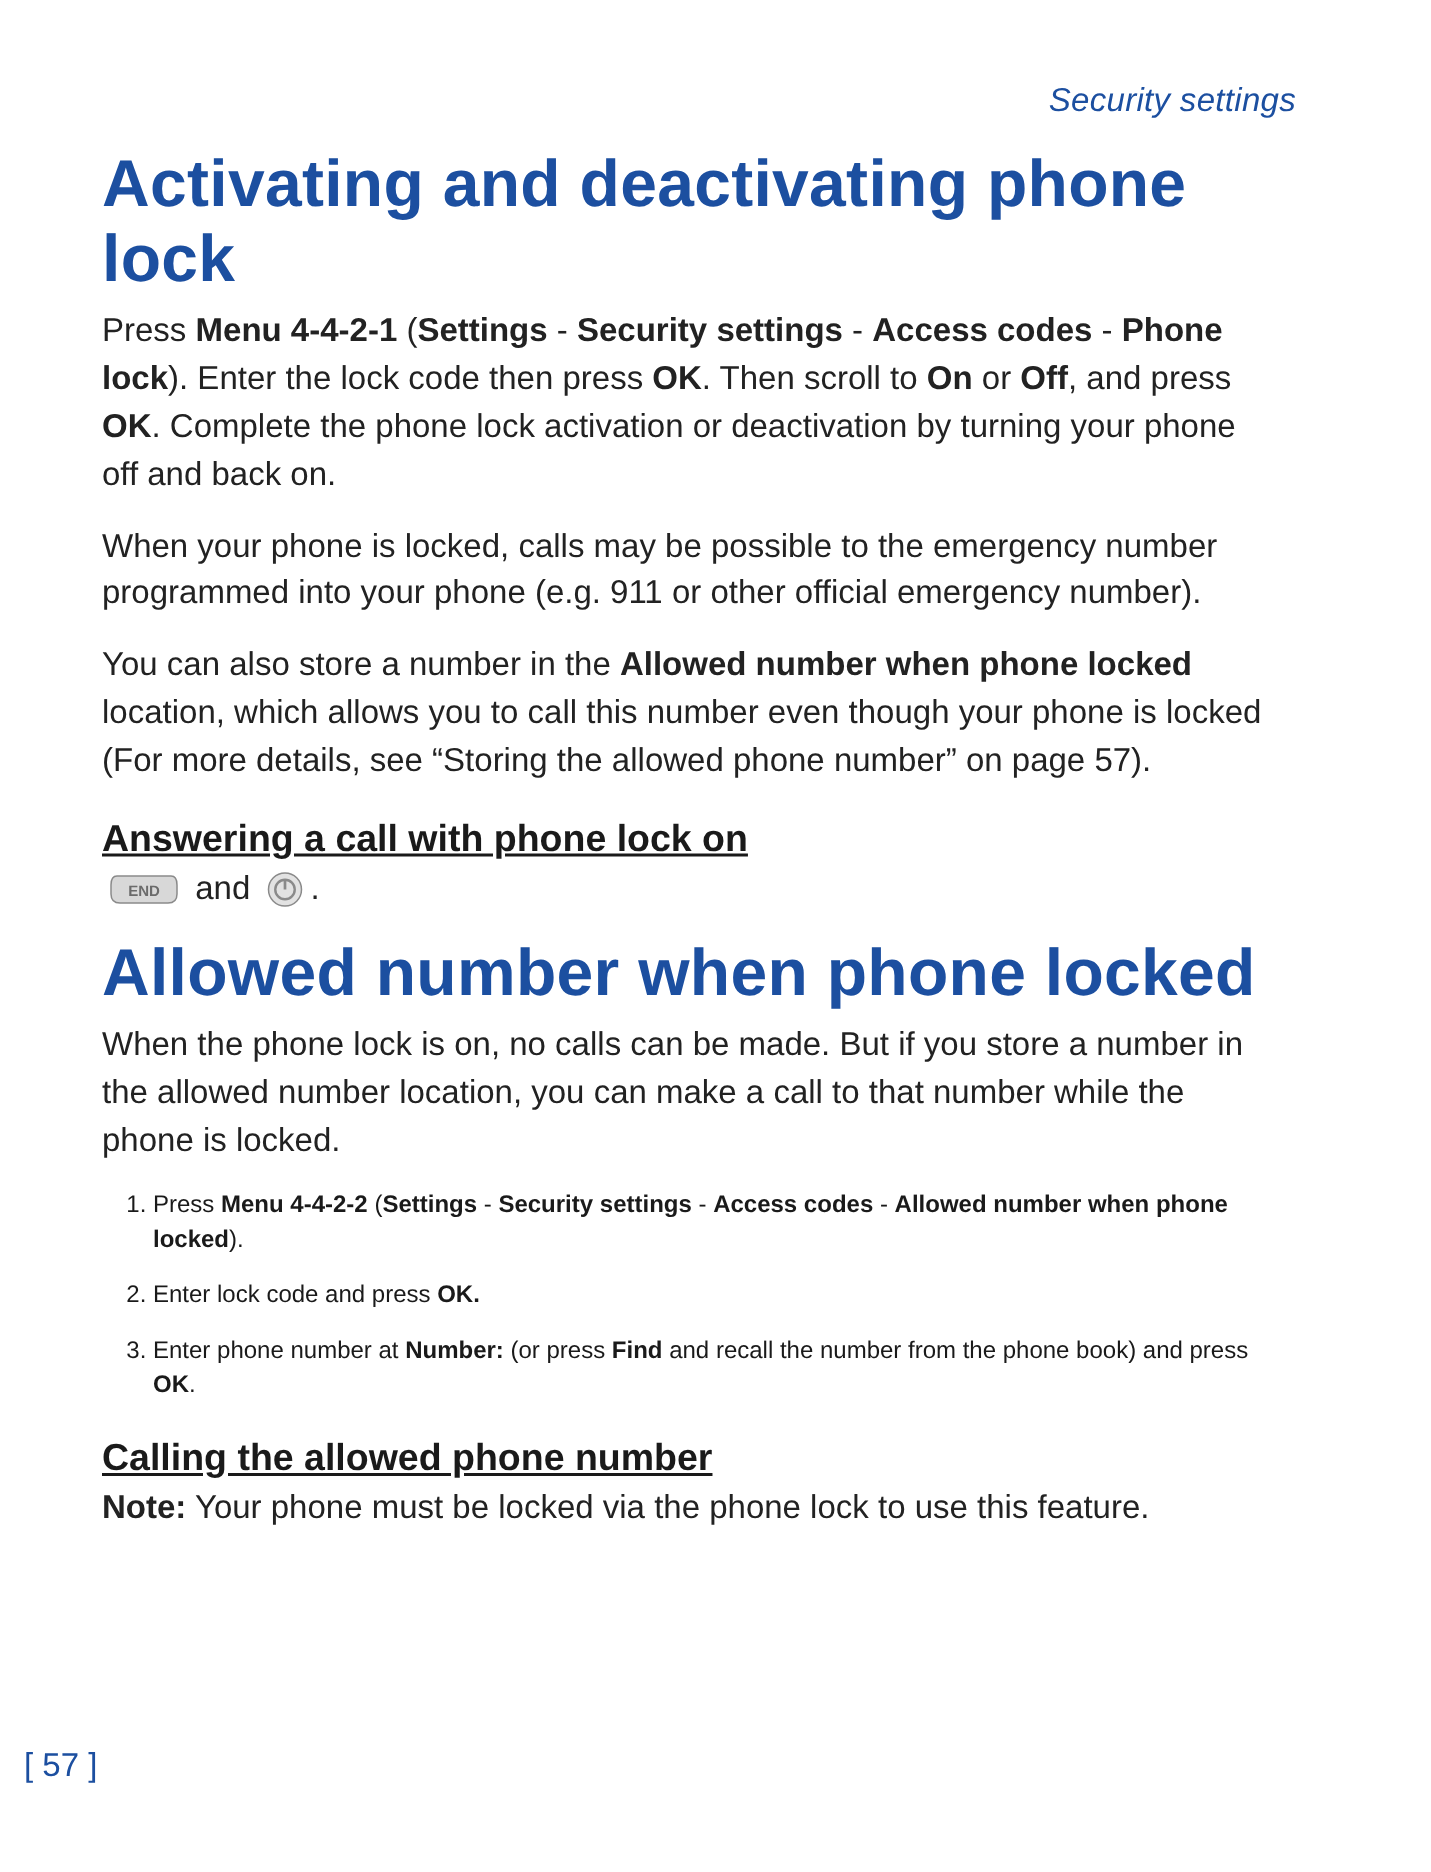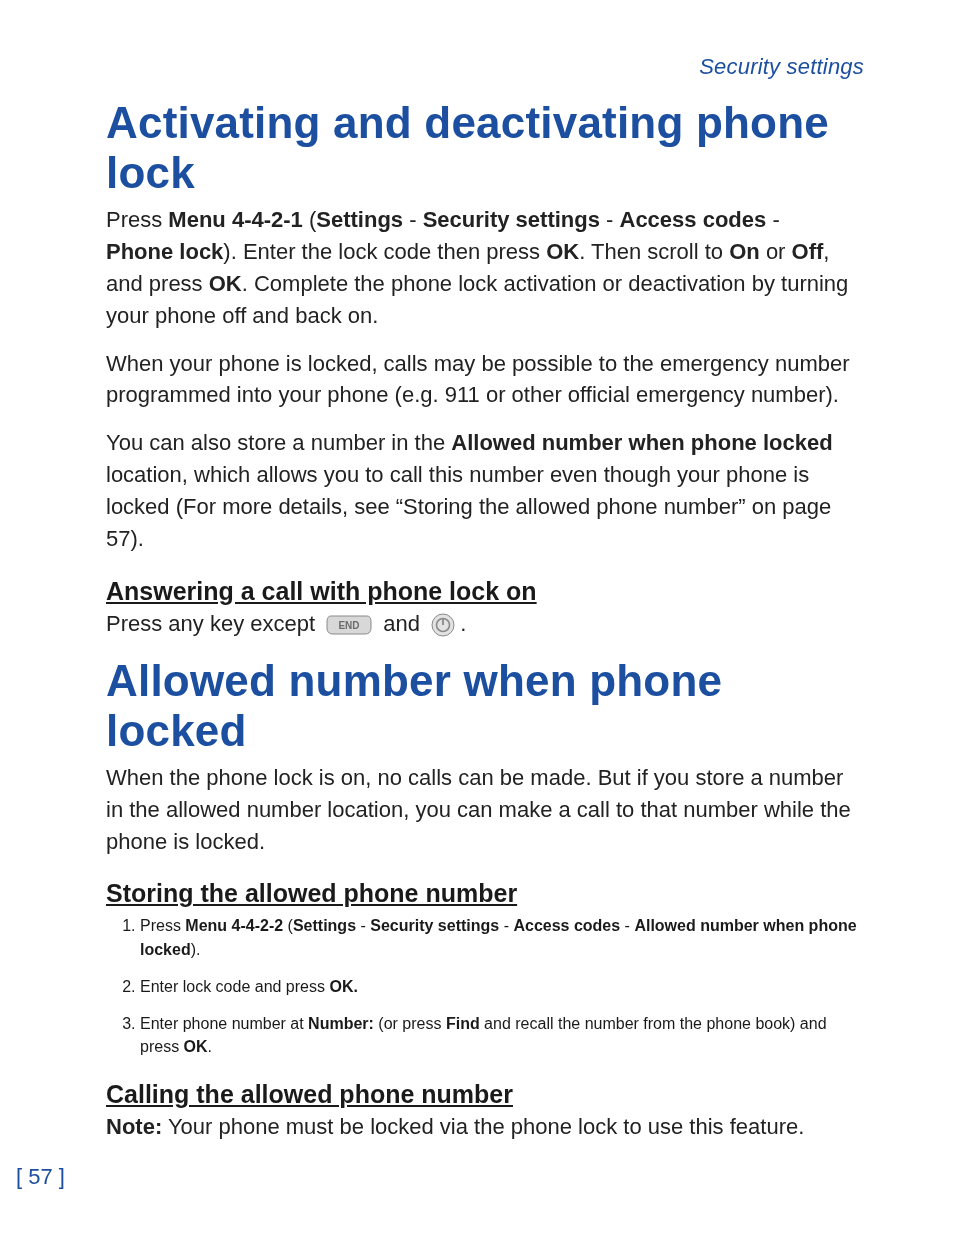--- a/index.html
+++ b/index.html
@@ -5,21 +5,21 @@
   html,body{margin:0;padding:0;background:#fff;}
   body{
     width:954px;
     height:1248px;
     font-family:"Segoe UI","Helvetica Neue",Arial,sans-serif;
     color:#1a1a1a;
     position:relative;
     box-sizing:border-box;
   }
   .page{
-    padding:54px 90px 0 106px;
+    padding:54px 90px 0 68px;
   }
   .section-header{
     text-align:right;
     font-style:italic;
     color:#1c4fa0;
     font-size:22px;
     margin-bottom:18px;
     letter-spacing:0.2px;
   }
   .h1{
@@ -84,41 +84,39 @@
   </p>
 
   <p class="body">When your phone is locked, calls may be possible to the emergency number programmed into your phone (e.g. 911 or other official emergency number).</p>
 
   <p class="body">
     <span>You can also store a number in the </span><span class="bold">Allowed number when phone locked</span><span> location, which allows you to call this number even though your phone is locked (For more details, see “Storing the allowed phone number” on page 57).</span>
   </p>
 
   <div class="h2">Answering a call with phone lock on</div>
   <p class="body">
-    <span>Press any key except</span>
     <span class="key-icon">
       <svg width="48" height="22" viewBox="0 0 48 22">
         <path d="M6 2 L42 2 Q46 2 46 8 L46 14 Q46 20 40 20 L8 20 Q2 20 2 14 L2 8 Q2 2 6 2 Z" fill="#d8d8d8" stroke="#8a8a8a" stroke-width="1"></path>
         <text x="24" y="15" text-anchor="middle" font-size="10" font-family="Arial" fill="#6b6b6b" font-weight="700">END</text>
       </svg>
     </span>
     <span>and</span>
     <span class="key-icon">
       <svg width="26" height="26" viewBox="0 0 26 26">
         <circle cx="13" cy="13" r="11" fill="#e2e2e2" stroke="#8a8a8a" stroke-width="1"></circle>
         <circle cx="13" cy="13" r="6.5" fill="none" stroke="#8a8a8a" stroke-width="1.6"></circle>
         <line x1="13" y1="6" x2="13" y2="13" stroke="#8a8a8a" stroke-width="1.8"></line>
       </svg>
     </span><span>.</span>
   </p>
 
   <div class="h1" style="margin-top:14px;">Allowed number when phone locked</div>
   <p class="body">When the phone lock is on, no calls can be made. But if you store a number in the allowed number location, you can make a call to that number while the phone is locked.</p>
 
-  <div class="h2">Storing the allowed phone number</div>
   <ol>
     <li>
       <span>Press </span><span class="bold">Menu 4-4-2-2</span><span> (</span><span class="bold">Settings</span><span> - </span><span class="bold">Security settings</span><span> - </span><span class="bold">Access codes</span><span> - </span><span class="bold">Allowed number when phone locked</span><span>).</span>
     </li>
     <li>
       <span>Enter lock code and press </span><span class="bold">OK.</span>
     </li>
     <li>
       <span>Enter phone number at </span><span class="bold">Number:</span><span> (or press </span><span class="bold">Find</span><span> and recall the number from the phone book) and press </span><span class="bold">OK</span><span>.</span>
     </li>

